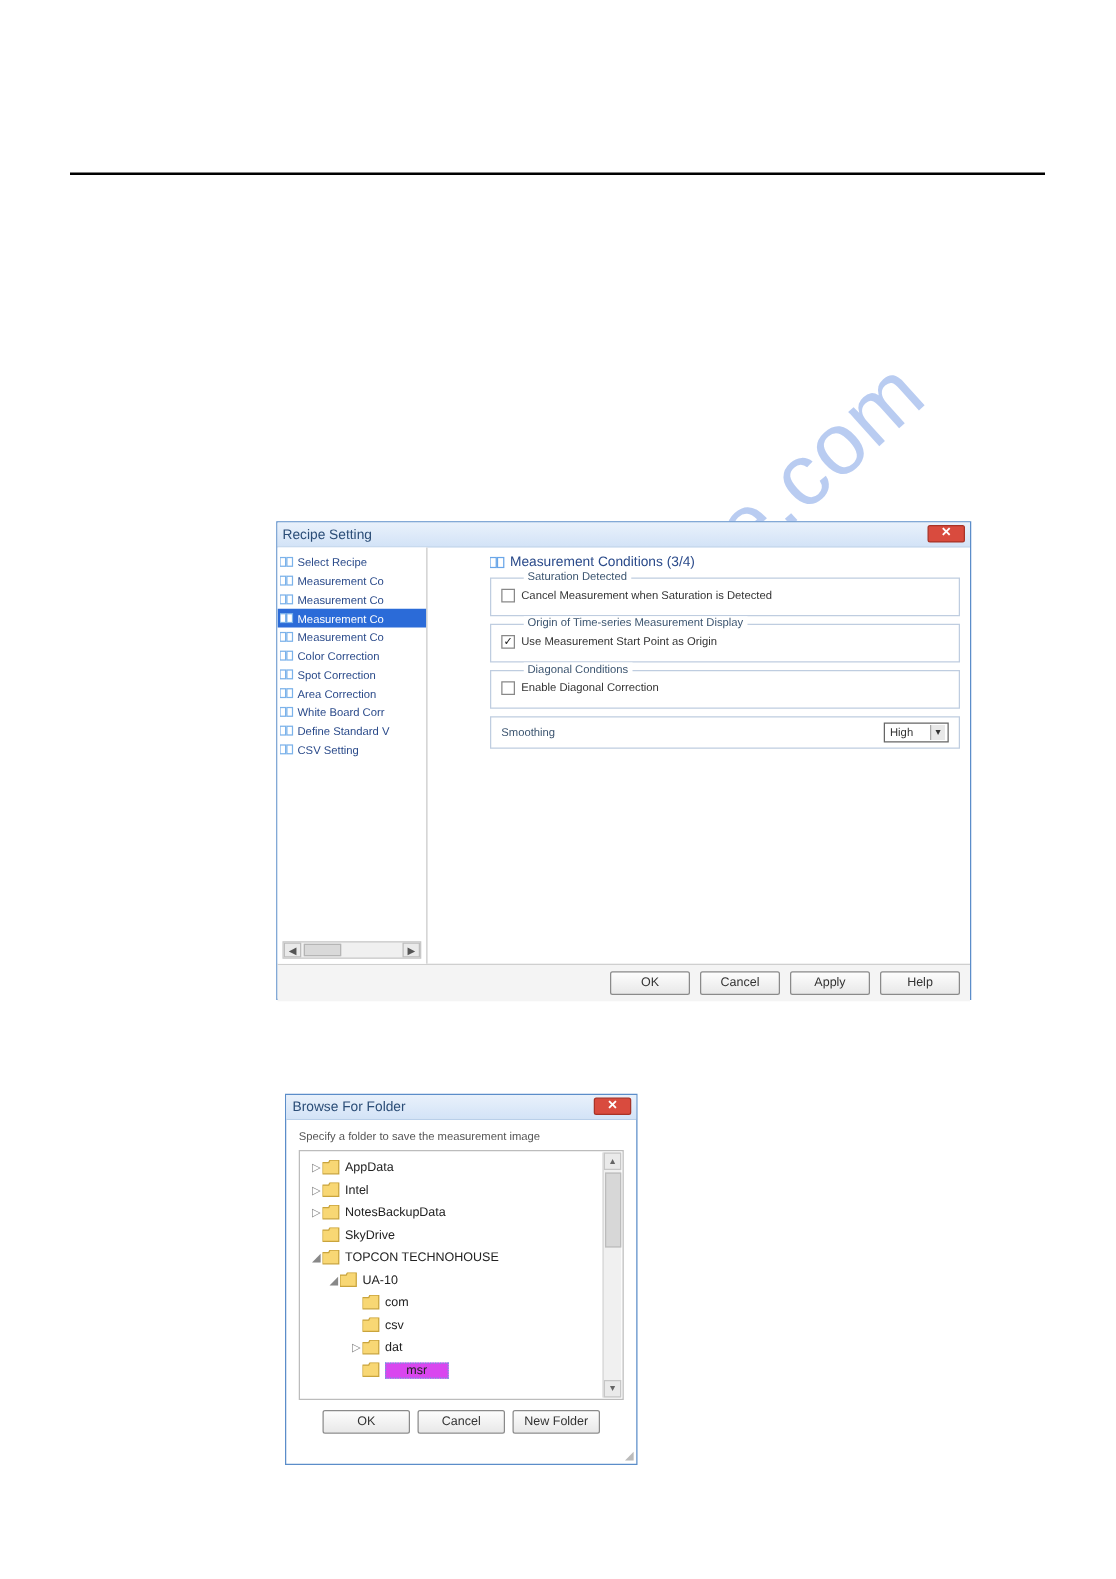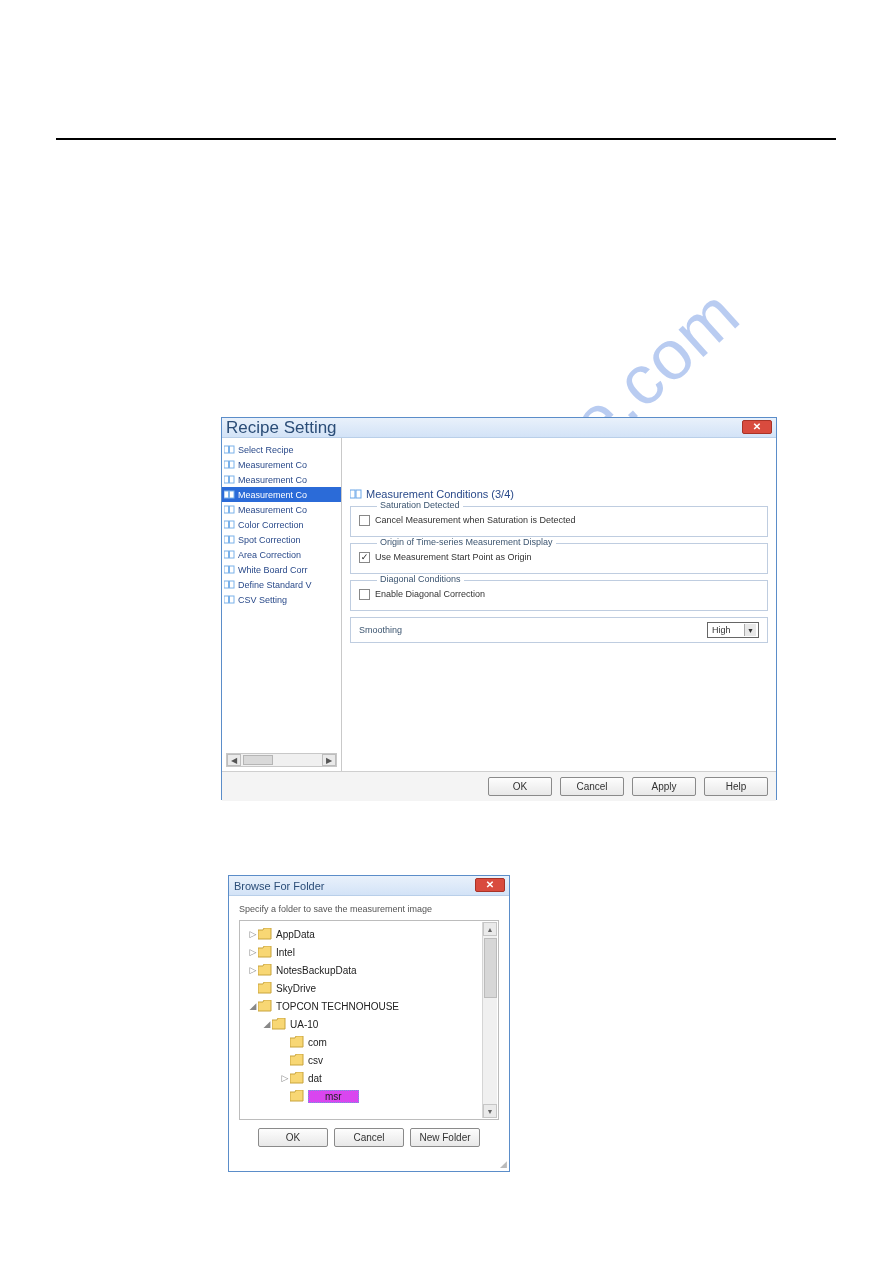--- a/index.html
+++ b/index.html
@@ -51,40 +51,41 @@
     height: 20px;
     background: linear-gradient(#e9f1fb, #d3e3f7);
     border-bottom: 1px solid #b9cfe9;
     display: flex;
     align-items: center;
     padding: 0 4px;
     position: relative;
   }
   .rs-titlebar .title {
     color: #2b4d77;
-    font-size: 17px;
+    font-size: 11px;
   }
   .close-x {
     position: absolute;
     right: 4px;
     top: 2px;
     width: 30px;
     height: 14px;
     background: #d94b3e;
     border: 1px solid #a83327;
     border-radius: 2px;
     display: flex;
     align-items: center;
     justify-content: center;
   }
   .close-x span { color: #fff; font-size: 10px; line-height: 1; font-weight: bold; }
 
   .rs-body {
     display: flex;
     height: 333px;
+    gap: 42px;
   }
   .rs-tree {
     width: 120px;
     border-right: 1px solid #c9c9c9;
     padding: 4px 0;
     background: #fff;
     position: relative;
     overflow: hidden;
   }
   .tree-item {
@@ -141,21 +142,20 @@
     flex: 1;
     padding: 6px 8px;
     position: relative;
   }
   .rs-main .panel-title {
     display: flex;
     align-items: center;
     font-size: 11px;
     color: #2a4a8a;
     margin-bottom: 6px;
-    margin-top: 44px;
   }
   .panel-title .pt-icon { width: 12px; height: 10px; margin-right: 4px; }
 
   .grp {
     border: 1px solid #bfcde0;
     margin-bottom: 6px;
     padding: 6px 8px 8px;
     position: relative;
   }
   .grp-title {

